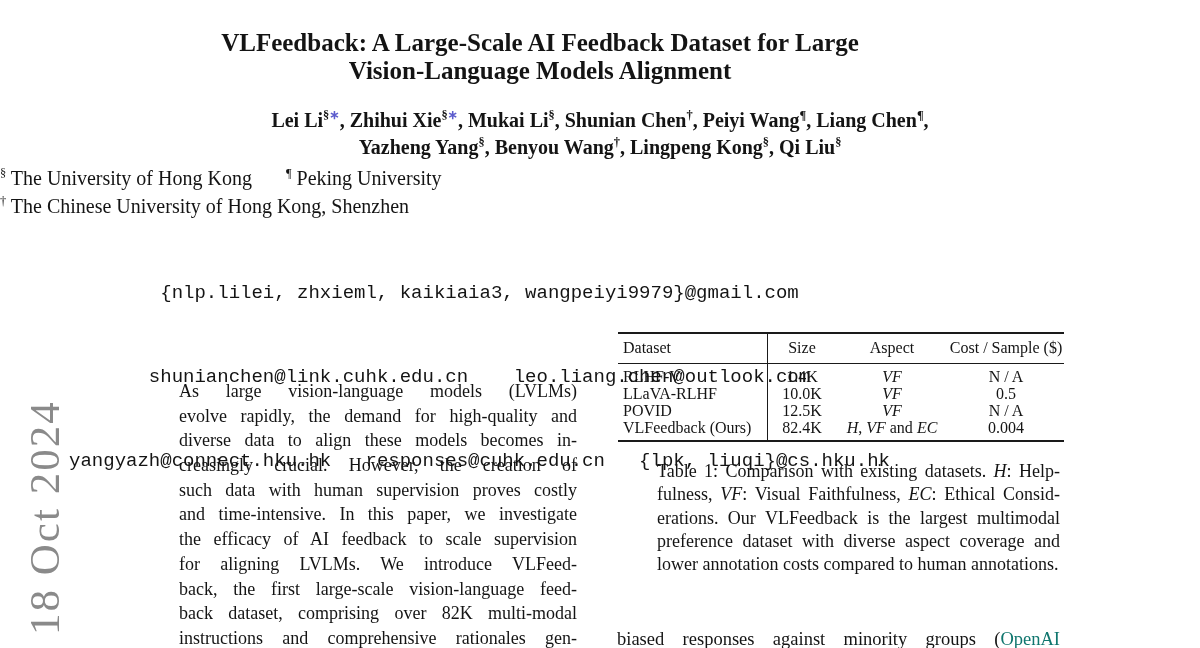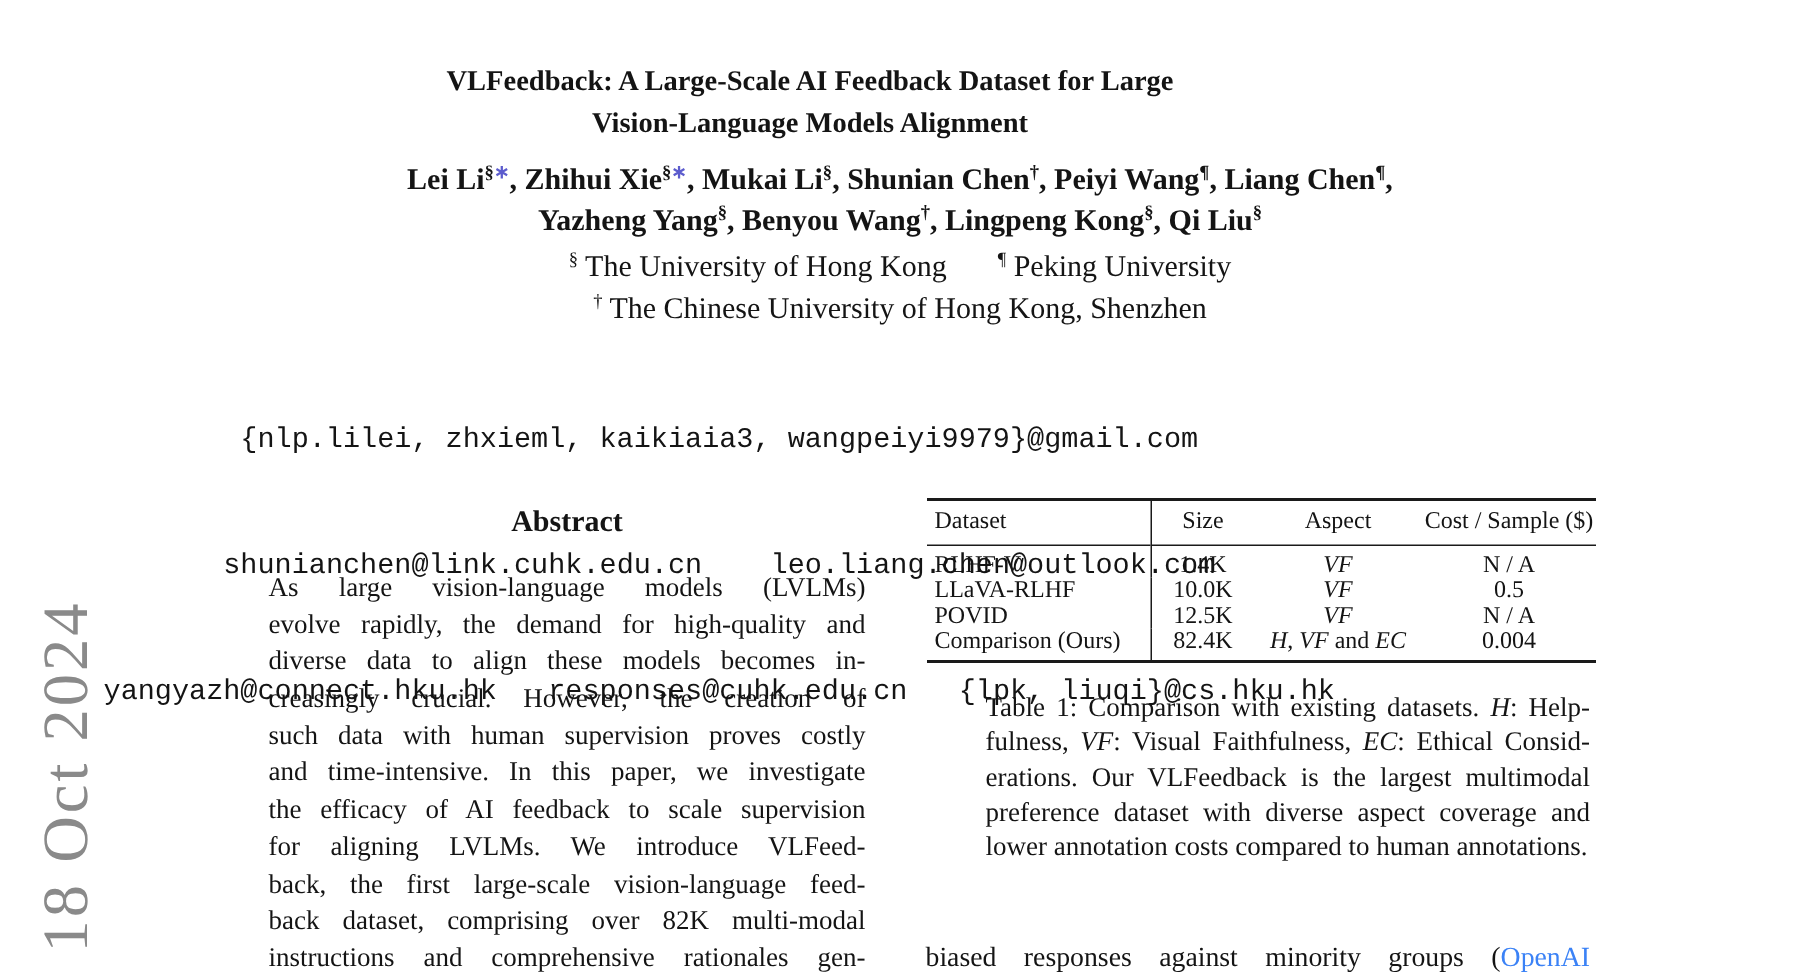--- a/index.html
+++ b/index.html
@@ -5,25 +5,25 @@
   html,body{margin:0;padding:0;background:#ffffff;}
   .page{position:relative;width:1200px;height:648px;background:#ffffff;overflow:hidden;
         font-family:"Liberation Serif",serif;color:#141414;}
 
   
   .arxiv-banner{position:absolute;left:20px;top:664px;transform:rotate(-90deg);
         transform-origin:left top;white-space:nowrap;font-size:43px;letter-spacing:2px;
         color:#8a8a8a;}
 
   
-  .title{position:absolute;top:41px;left:0;width:1080px;text-align:center;
-        font-weight:bold;font-size:19px;line-height:28px;}
+  .title{position:absolute;top:29px;left:0;width:1080px;text-align:center;
+        font-weight:bold;font-size:25px;line-height:28px;}
   .authors{position:absolute;top:107px;left:0;width:1200px;text-align:center;
         font-weight:bold;font-size:20px;line-height:27px;}
-  .affils{position:absolute;top:164px;left:0;width:1200px;text-align:center;
+  .affils{position:absolute;top:164px;left:0;width:1200px;text-align:left;
         font-size:20px;line-height:28px;}
   .affil-item.gap{margin-left:34px;}
   .emails{position:absolute;top:223px;left:0;width:959px;text-align:center;
         font-family:"Liberation Mono",monospace;font-size:19px;line-height:28px;
         white-space:pre;}
   sup.sup{font-size:62%;line-height:0;vertical-align:super;}
 
   
   .abstract-heading{position:absolute;left:179px;top:337px;width:398px;text-align:center;
         font-weight:bold;font-size:20px;}
@@ -74,21 +74,20 @@
       <div class="affil-line"><span class="affil-item"><sup class="sup">§</sup> The University of Hong Kong</span><span class="affil-item gap"><sup class="sup">¶</sup> Peking University</span></div>
       <div class="affil-line"><span class="affil-item"><sup class="sup">†</sup> The Chinese University of Hong Kong, Shenzhen</span></div>
     </div>
 
   <div class="emails">
     <div>{nlp.lilei, zhxieml, kaikiaia3, wangpeiyi9979}@gmail.com</div>
     <div>shunianchen@link.cuhk.edu.cn    leo.liang.chen@outlook.com</div>
     <div>yangyazh@connect.hku.hk   responses@cuhk.edu.cn   {lpk, liuqi}@cs.hku.hk</div>
   </div>
 
-  <div class="abstract-heading">Abstract</div>
 
   <div class="abstract-body">
     <div class="abs-line">As large vision-language models (LVLMs)</div>
     <div class="abs-line">evolve rapidly, the demand for high-quality and</div>
     <div class="abs-line">diverse data to align these models becomes in-</div>
     <div class="abs-line">creasingly crucial.  However, the creation of</div>
     <div class="abs-line">such data with human supervision proves costly</div>
     <div class="abs-line">and time-intensive. In this paper, we investigate</div>
     <div class="abs-line">the efficacy of AI feedback to scale supervision</div>
     <div class="abs-line">for aligning LVLMs.  We introduce VLFeed-</div>
@@ -120,32 +119,32 @@
             <td class="col-aspect"><span class="ital">VF</span></td>
             <td class="col-cost">0.5</td>
           </tr>
           <tr>
             <td class="col-dataset">POVID</td>
             <td class="col-size">12.5K</td>
             <td class="col-aspect"><span class="ital">VF</span></td>
             <td class="col-cost">N / A</td>
           </tr>
           <tr>
-            <td class="col-dataset">Comparison (Ours)</td>
+            <td class="col-dataset">VLFeedback (Ours)</td>
             <td class="col-size">82.4K</td>
             <td class="col-aspect"><span class="ital">H</span><span>, </span><span class="ital">VF</span><span> and </span><span class="ital">EC</span></td>
             <td class="col-cost">0.004</td>
           </tr>
         </tbody>
     </table>
   </div>
 
   <div class="table-caption">
       <div class="cap-line"><span>Table 1: Comparison with existing datasets. </span><span class="ital">H</span><span>: Help-</span></div>
       <div class="cap-line"><span>fulness, </span><span class="ital">VF</span><span>: Visual Faithfulness, </span><span class="ital">EC</span><span>: Ethical Consid-</span></div>
       <div class="cap-line"><span>erations.  Our VLFeedback is the largest multimodal</span></div>
       <div class="cap-line"><span>preference dataset with diverse aspect coverage and</span></div>
       <div class="cap-line last"><span>lower annotation costs compared to human annotations.</span></div>
     </div>
 
-  <div class="body-snippet"><span>biased responses against minority groups (</span><span class="cite-link" style="color: #3b82f6;">OpenAI</span></div>
+  <div class="body-snippet"><span>biased responses against minority groups (</span><span class="cite-link" style="color: #0f766e;">OpenAI</span></div>
 
 </div>
 
 </body></html>

